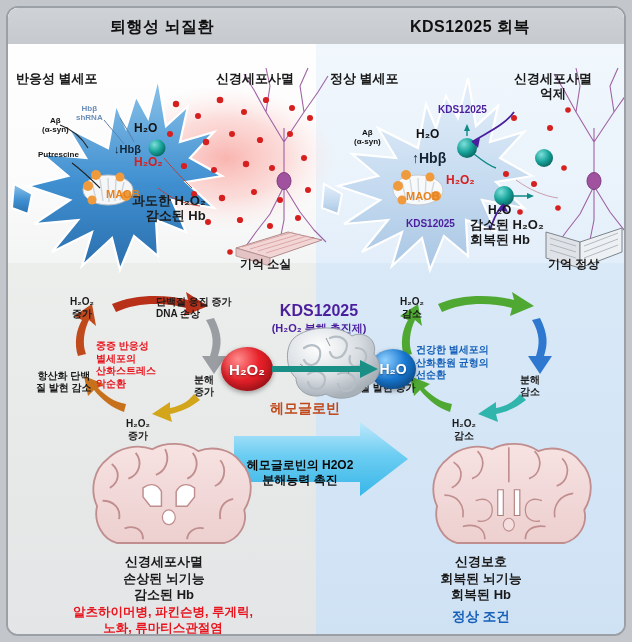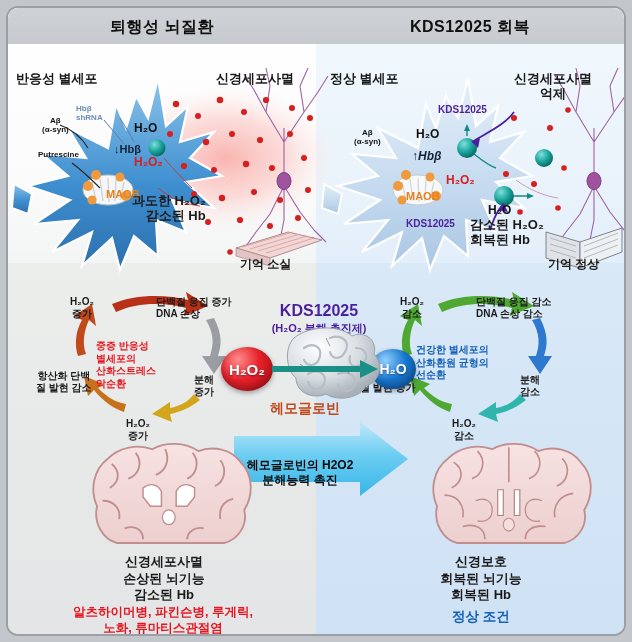--- a/index.html
+++ b/index.html
@@ -300,36 +300,36 @@
         <g stroke="#9aa2aa" stroke-width=".7">
           <path d="M40 24 L74 11 M40 30 L74 17 M40 36 L74 23"></path>
           <path d="M6 16 L32 24 M6 22 L32 30 M6 28 L32 36"></path>
         </g>
       </g>
     </g>
   </svg>
 
   <div class="lbl ko" style="left:8px; top:64px; font-size:13px;">반응성 별세포</div>
   <div class="lbl ko" style="left:208px; top:64px; font-size:13px;">신경세포사멸</div>
-  <div class="lbl sm" style="left:68px; top:96px; color:#6b8fb8; font-weight:bold; text-align:left;">Hbβ<br>shRNA</div>
+  <div class="lbl sm" style="left:68px; top:96px; color:#6b8fb8; font-weight:bold; text-align:center;">Hbβ<br>shRNA</div>
   <div class="lbl sm" style="left:34px; top:108px; color:#111; font-weight:bold; text-align:center;">Aβ<br>(α-syn)</div>
   <div class="lbl sm" style="left:30px; top:142px; color:#111; font-weight:bold;">Putrescine</div>
   <div class="lbl" style="left:106px; top:135px; font-size:11px; font-weight:bold; color:#123;">↓Hbβ</div>
   <div class="lbl" style="left:126px; top:114px; font-size:12px; font-weight:bold; color:#111;">H₂O</div>
   <div class="lbl" style="left:126px; top:148px; font-size:12px; font-weight:bold; color:#d6201f;">H₂O₂</div>
   <div class="lbl orange" style="left:98px; top:180px; font-size:11px; font-weight:bold;">MAOB</div>
   <div class="lbl ko" style="left:124px; top:186px; font-size:13px;text-align:right;">과도한 H₂O₂<br>감소된 Hb</div>
   <div class="lbl ko" style="left:232px; top:250px; font-size:12px;">기억 소실</div>
 
   <div class="lbl ko" style="left:322px; top:64px; font-size:13px;">정상 별세포</div>
   <div class="lbl ko" style="left:506px; top:64px; font-size:13px; text-align:center;">신경세포사멸<br>억제</div>
   <div class="lbl purple" style="left:430px; top:96px; font-size:10px; font-weight:bold;">KDS12025</div>
   <div class="lbl sm" style="left:346px; top:120px; color:#111; font-weight:bold; text-align:center;">Aβ<br>(α-syn)</div>
   <div class="lbl" style="left:408px; top:120px; font-size:12px; font-weight:bold; color:#111;">H₂O</div>
-  <div class="lbl" style="left:404px; top:142px; font-size:12px; font-weight:bold; color:#123;font-style:italic;">↑Hbβ</div>
+  <div class="lbl" style="left:404px; top:142px; font-size:14px; font-weight:bold; color:#123;">↑Hbβ</div>
   <div class="lbl orange" style="left:398px; top:182px; font-size:11px; font-weight:bold;">MAOB</div>
   <div class="lbl" style="left:438px; top:166px; font-size:12px; font-weight:bold; color:#d6201f;">H₂O₂</div>
   <div class="lbl purple" style="left:398px; top:210px; font-size:10px; font-weight:bold;">KDS12025</div>
   <div class="lbl" style="left:480px; top:196px; font-size:12px; font-weight:bold; color:#111;">H₂O</div>
   <div class="lbl ko" style="left:462px; top:210px; font-size:13px;">감소된 H₂O₂<br>회복된 Hb</div>
   <div class="lbl ko" style="left:540px; top:250px; font-size:12px;">기억 정상</div>
 
   <svg class="layer" width="620" height="630" viewBox="0 0 620 630">
 
     <g>
@@ -360,21 +360,20 @@
   </svg>
 
   <div class="lbl ko" style="left:62px; top:288px; font-size:10px; text-align:center;">H₂O₂<br>증가</div>
   <div class="lbl ko" style="left:148px; top:288px; font-size:10px;">단백질 응집 증가<br>DNA 손상</div>
   <div class="lbl ko" style="left:186px; top:366px; font-size:10px; text-align:center;">분해<br>증가</div>
   <div class="lbl ko" style="left:118px; top:410px; font-size:10px; text-align:center;">H₂O₂<br>증가</div>
   <div class="lbl ko" style="left:28px; top:362px; font-size:10px; text-align:center;">항산화 단백<br>질 발현 감소</div>
   <div class="lbl cyc-title" style="left:88px; top:332px; width:96px; font-size:10px; color:#e8151f;">중증 반응성<br>별세포의<br>산화스트레스<br>악순환</div>
 
   <div class="lbl ko" style="left:392px; top:288px; font-size:10px; text-align:center;">H₂O₂<br>감소</div>
-  <div class="lbl ko" style="left:468px; top:288px; font-size:10px;">단백질 응집 감소<br>DNA 손상 감소</div>
   <div class="lbl ko" style="left:512px; top:366px; font-size:10px; text-align:center;">분해<br>감소</div>
   <div class="lbl ko" style="left:444px; top:410px; font-size:10px; text-align:center;">H₂O₂<br>감소</div>
   <div class="lbl ko" style="left:352px; top:362px; font-size:10px; text-align:center;">항산화 단백<br>질 발현 증가</div>
   <div class="lbl cyc-title" style="left:408px; top:336px; width:108px; font-size:10px; color:#1560b8;">건강한 별세포의<br>산화환원 균형의<br>선순환</div>
 
   <div class="lbl" style="left:236px; top:294px; width:150px; text-align:center; font-size:16px; font-weight:bold; color:#4b1e9e;">KDS12025</div>
   <div class="lbl" style="left:228px; top:314px; width:166px; text-align:center; font-size:11px; font-weight:bold; color:#4b1e9e;">(H₂O₂ 분해 촉진제)</div>
 
   <div class="mol h2o2" style="left:213px; top:339px; width:52px; height:44px; font-size:15px;">H₂O₂</div>
   <div class="mol h2o" style="left:362px; top:341px; width:46px; height:40px; font-size:14px;">H₂O</div>

